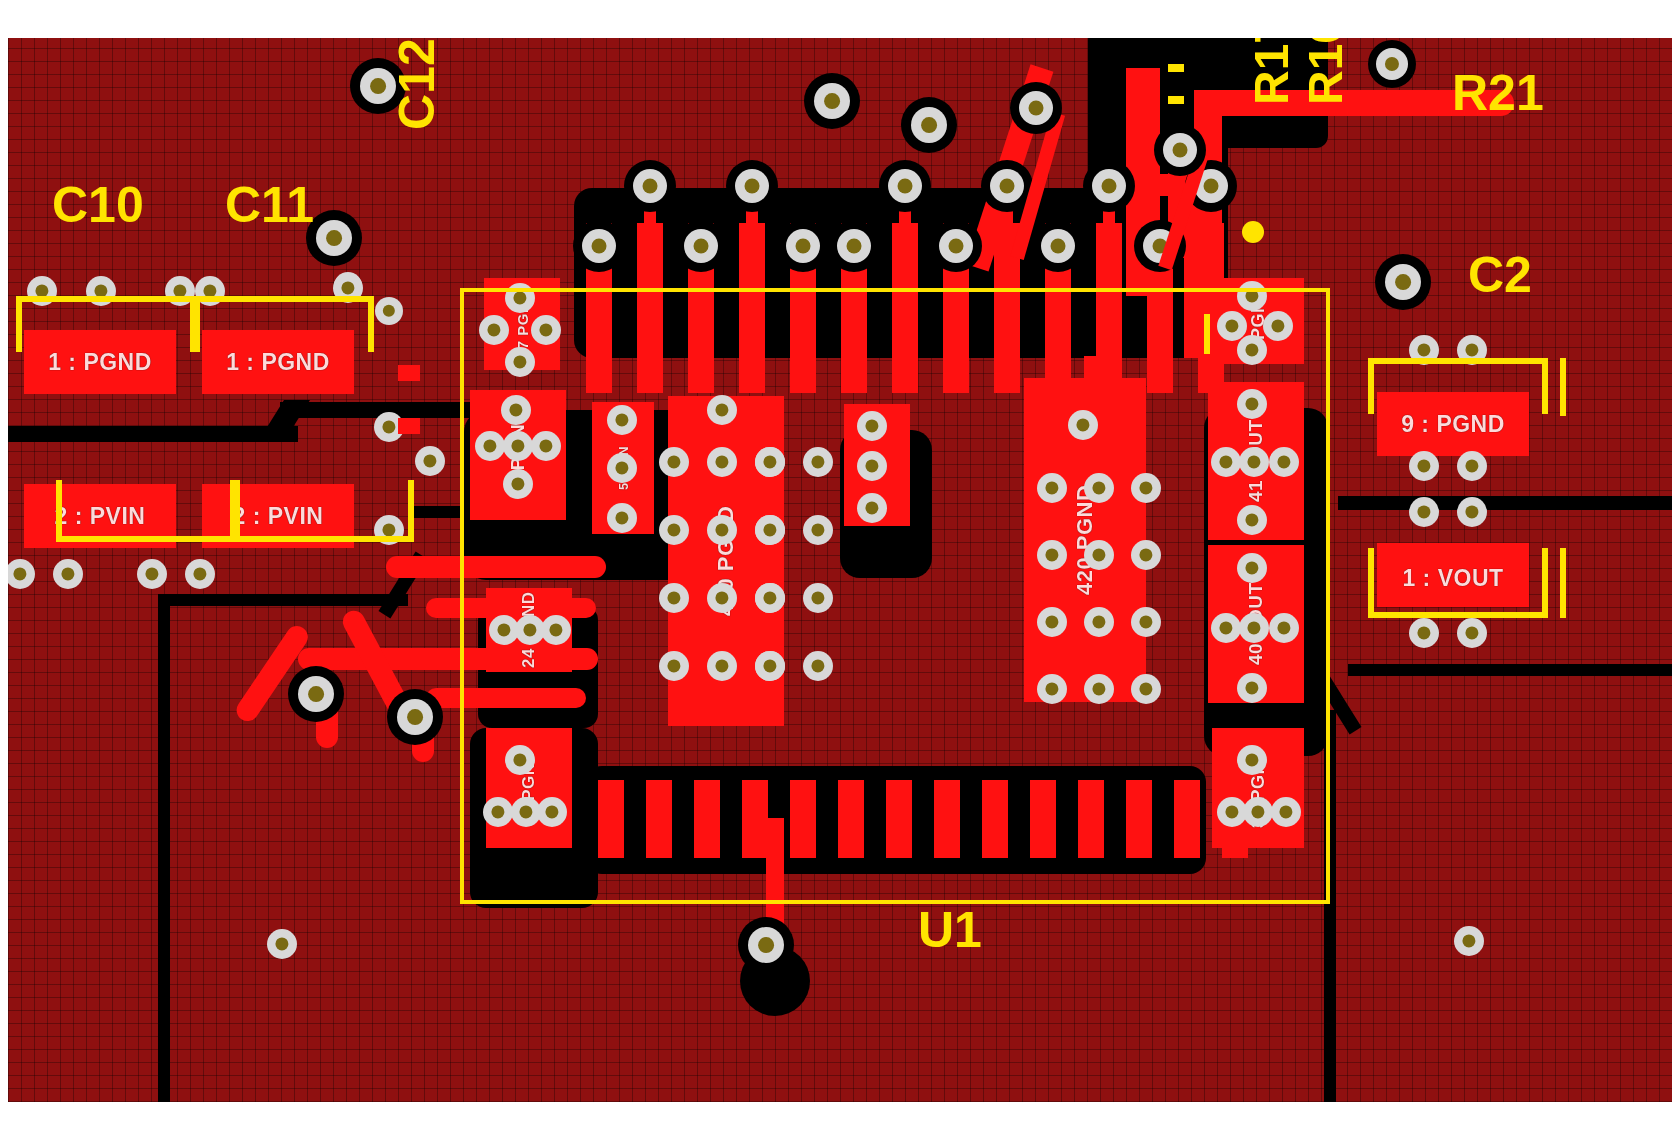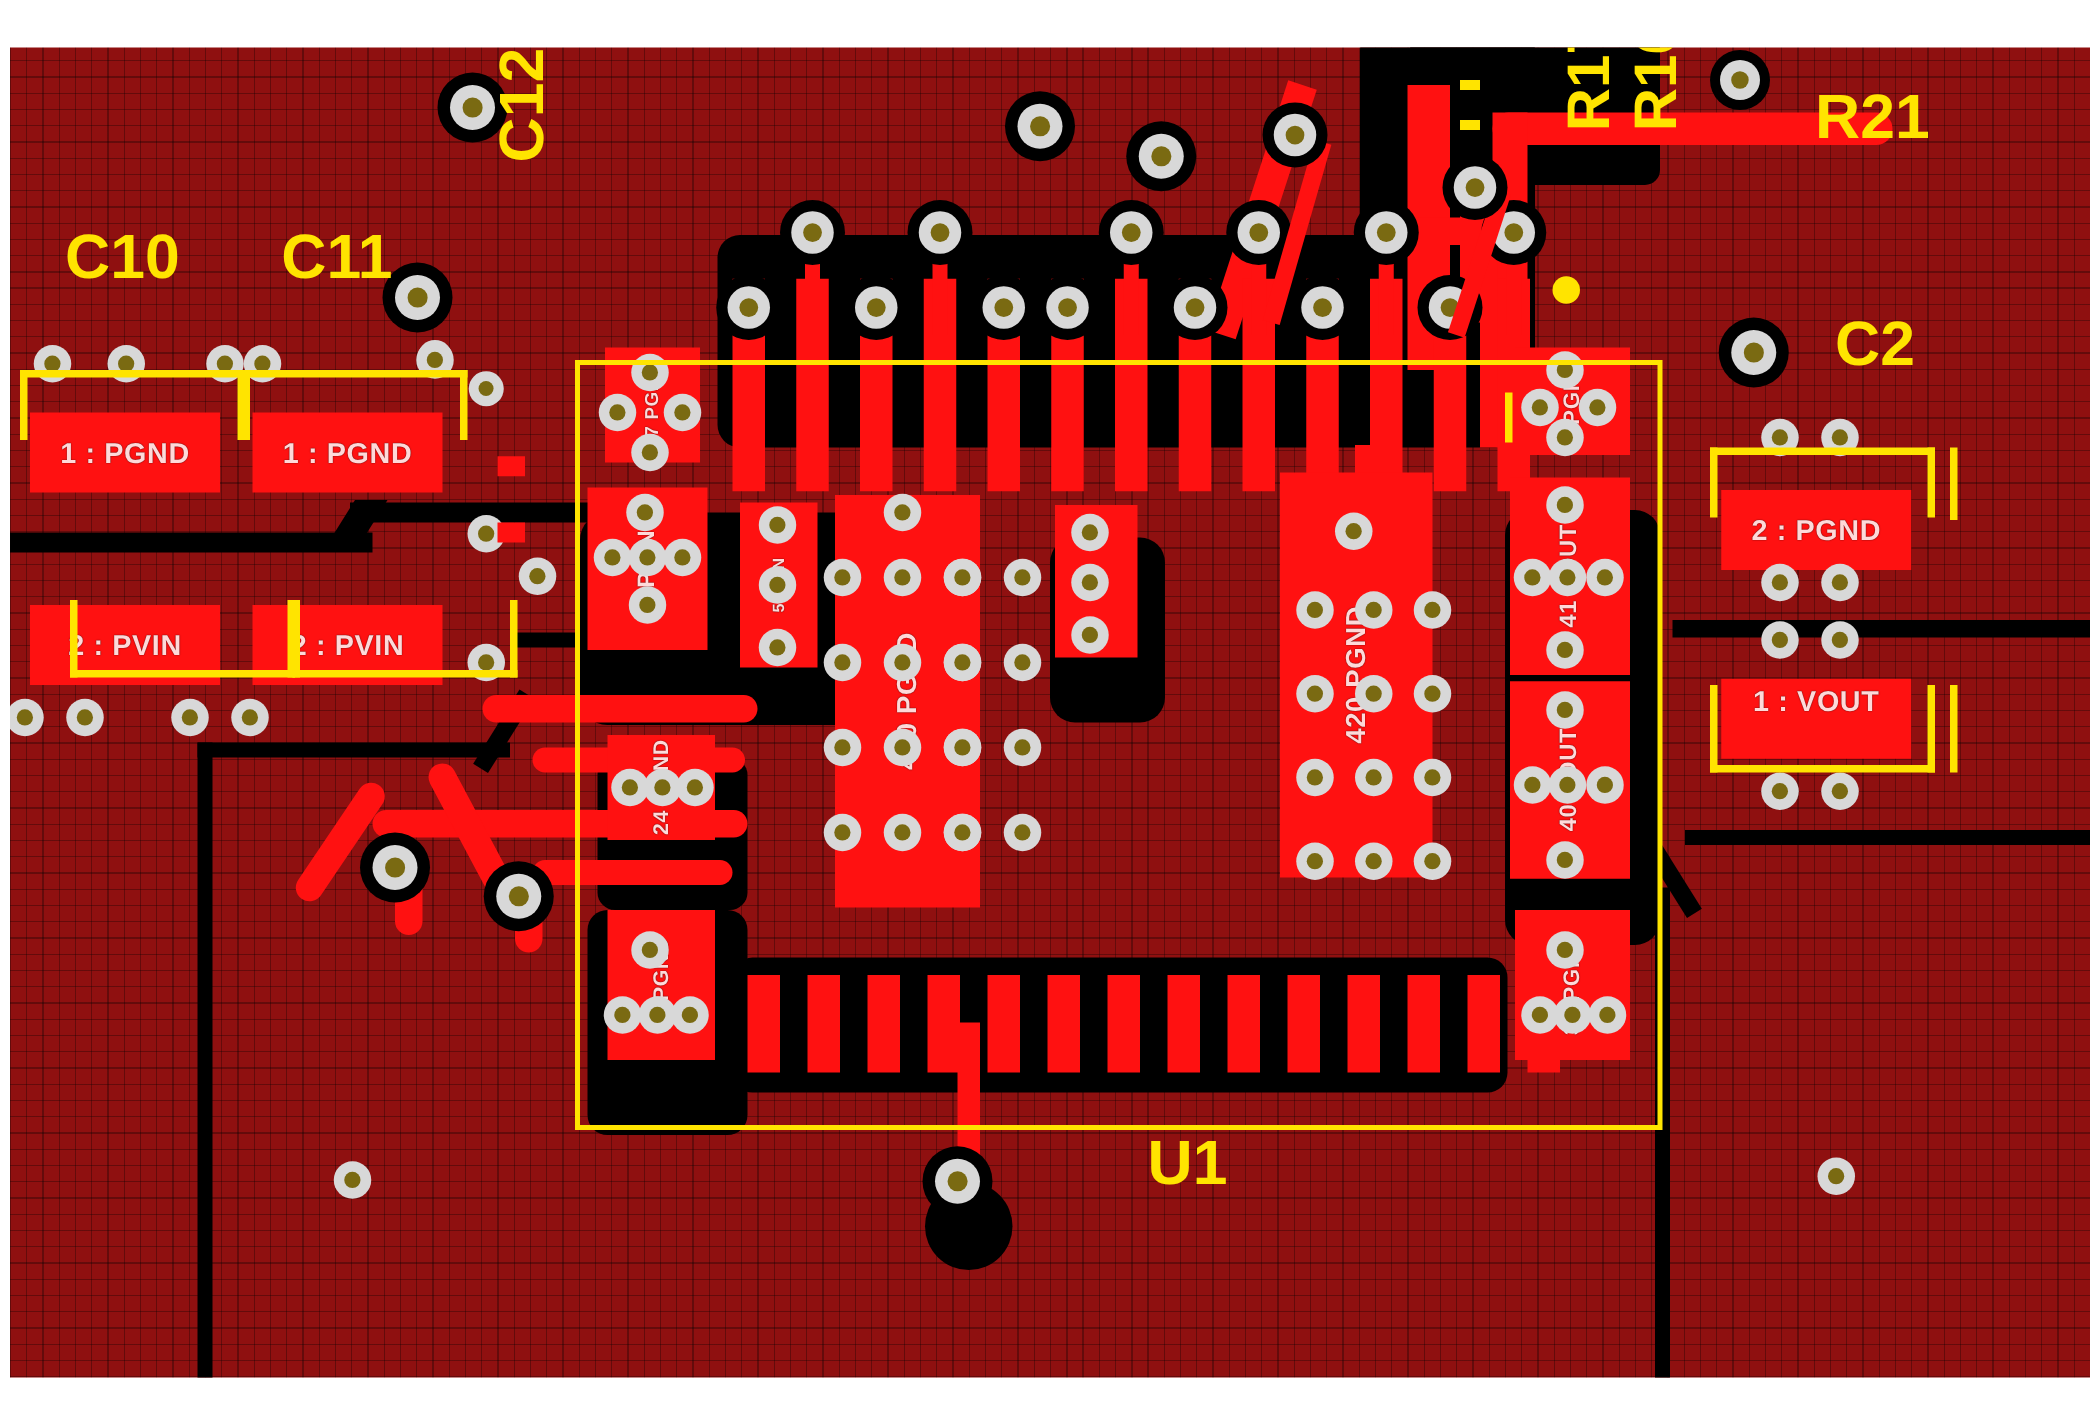--- a/index.html
+++ b/index.html
@@ -287,23 +287,23 @@
     <div id="comppads">
         <div class="pad" style="left:16px;top:292px;width:152px;height:64px;"></div>
         <div class="padtxt" style="left:16px;top:292px;width:152px;height:64px;display:flex;align-items:center;justify-content:center;font-size:23px;">1 : PGND</div>
         <div class="pad" style="left:16px;top:446px;width:152px;height:64px;"></div>
         <div class="padtxt" style="left:16px;top:446px;width:152px;height:64px;display:flex;align-items:center;justify-content:center;font-size:23px;">2 : PVIN</div>
         <div class="pad" style="left:194px;top:292px;width:152px;height:64px;"></div>
         <div class="padtxt" style="left:194px;top:292px;width:152px;height:64px;display:flex;align-items:center;justify-content:center;font-size:23px;">1 : PGND</div>
         <div class="pad" style="left:194px;top:446px;width:152px;height:64px;"></div>
         <div class="padtxt" style="left:194px;top:446px;width:152px;height:64px;display:flex;align-items:center;justify-content:center;font-size:23px;">2 : PVIN</div>
         <div class="pad" style="left:1369px;top:354px;width:152px;height:64px;"></div>
-        <div class="padtxt" style="left:1369px;top:354px;width:152px;height:64px;display:flex;align-items:center;justify-content:center;font-size:23px;">2 : PGND</div>
+        <div class="padtxt" style="left:1369px;top:354px;width:152px;height:64px;display:flex;align-items:center;justify-content:center;font-size:23px;">9 : PGND</div>
         <div class="pad" style="left:1369px;top:505px;width:152px;height:64px;"></div>
-        <div class="padtxt" style="left:1369px;top:491px;width:152px;height:64px;display:flex;align-items:center;justify-content:center;font-size:23px;">1 : VOUT</div>
+        <div class="padtxt" style="left:1369px;top:508px;width:152px;height:64px;display:flex;align-items:center;justify-content:center;font-size:23px;">1 : VOUT</div>
       </div>
 
     <div id="loosevias">
         <div class="viaring" style="left:342px;top:20px;width:56px;height:56px;"></div>
         <div class="via" style="left:352px;top:30px;width:36px;height:36px;"></div>
         <div class="viaring" style="left:298px;top:172px;width:56px;height:56px;"></div>
         <div class="via" style="left:308px;top:182px;width:36px;height:36px;"></div>
         <div class="via" style="left:367px;top:259px;width:28px;height:28px;"></div>
         <div class="via" style="left:326px;top:234px;width:28px;height:28px;"></div>
         <div class="via" style="left:19px;top:238px;width:30px;height:30px;"></div>

